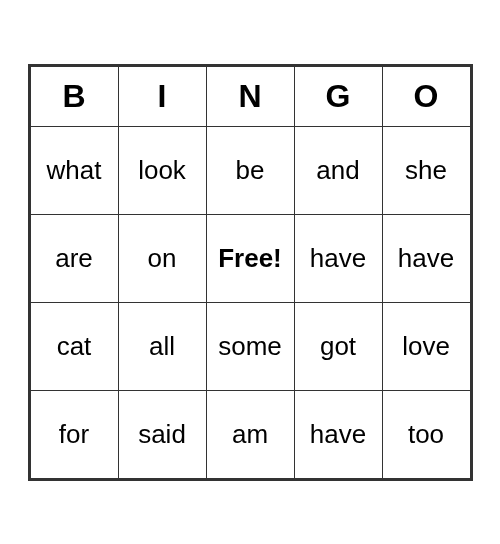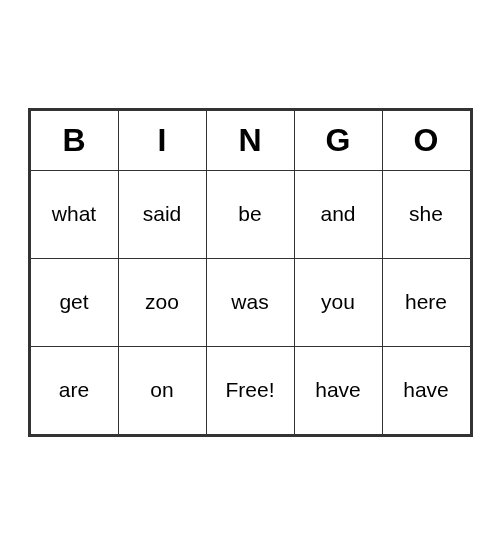--- a/index.html
+++ b/index.html
@@ -27,66 +27,73 @@
       border-collapse: collapse;
     }
 
     .bingo-table th,
     .bingo-table td {
       border: 1.5px solid #333;
       width: 88px;
       height: 88px;
       text-align: center;
       vertical-align: middle;
-      font-size: 21px;
+      font-size: 26px;
     }
 
     .bingo-table th {
       font-size: 32px;
       font-weight: bold;
       height: 60px;
       background: #fff;
     }
 
     .free-cell {
       font-size: 22px;
-      font-weight: normal;
+      font-weight: bold;
     }
   </style>
 </head>
 <body>
 
 <div class="bingo-card">
   <table class="bingo-table">
     <thead>
       <tr>
       <th>B</th>
           <th>I</th>
           <th>N</th>
           <th>G</th>
           <th>O</th>
         </tr>
     </thead>
     <tbody id="bingo-body">
     <tr>
           <td>what</td>
-          <td>said</td>
+          <td>look</td>
           <td>be</td>
           <td>and</td>
           <td>she</td>
-        </tr>
-        <tr>
-          <td>get</td>
-          <td>zoo</td>
-          <td>was</td>
-          <td>you</td>
-          <td>here</td>
         </tr>
         <tr>
           <td>are</td>
           <td>on</td>
           <td class="free-cell">Free!</td>
           <td>have</td>
           <td>have</td>
         </tr>
+        <tr>
+          <td>cat</td>
+          <td>all</td>
+          <td>some</td>
+          <td>got</td>
+          <td>love</td>
+        </tr>
+        <tr>
+          <td>for</td>
+          <td>said</td>
+          <td>am</td>
+          <td>have</td>
+          <td>too</td>
+        </tr>
       </tbody>
   </table>
 </div>
 
 </body></html>

